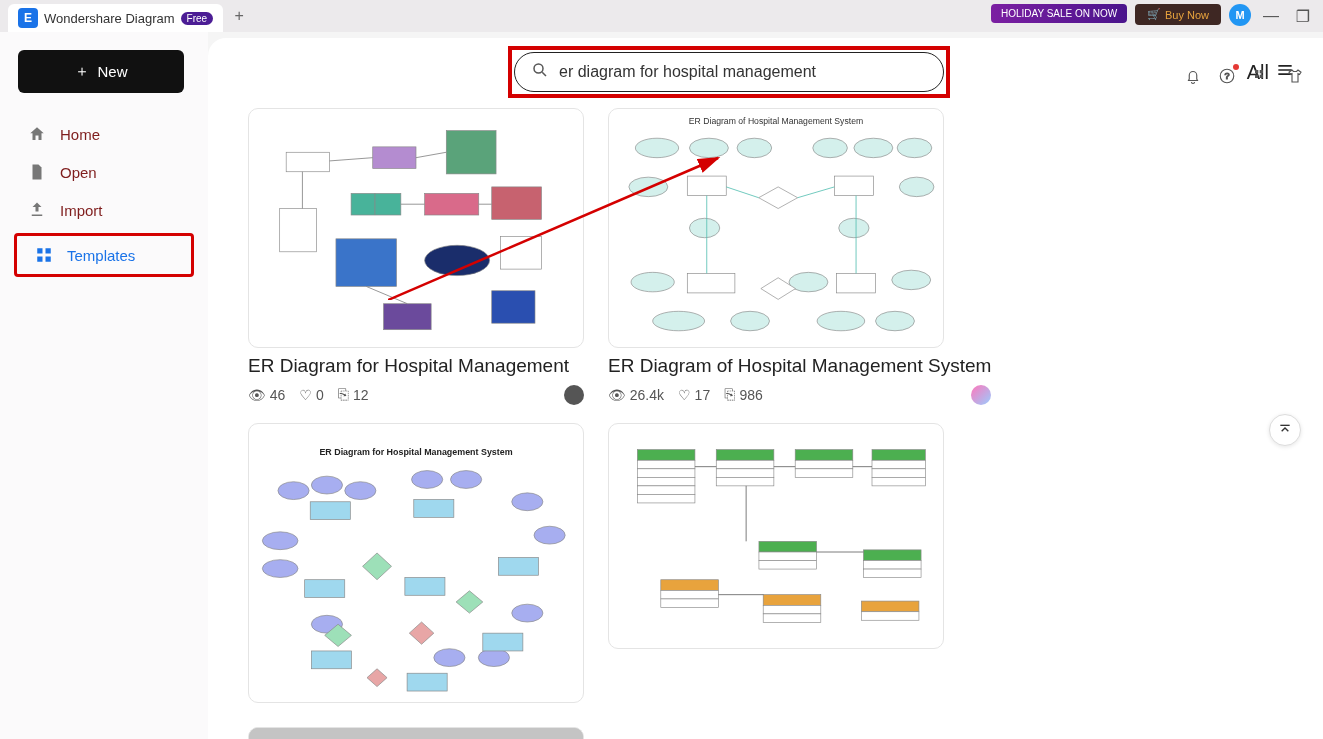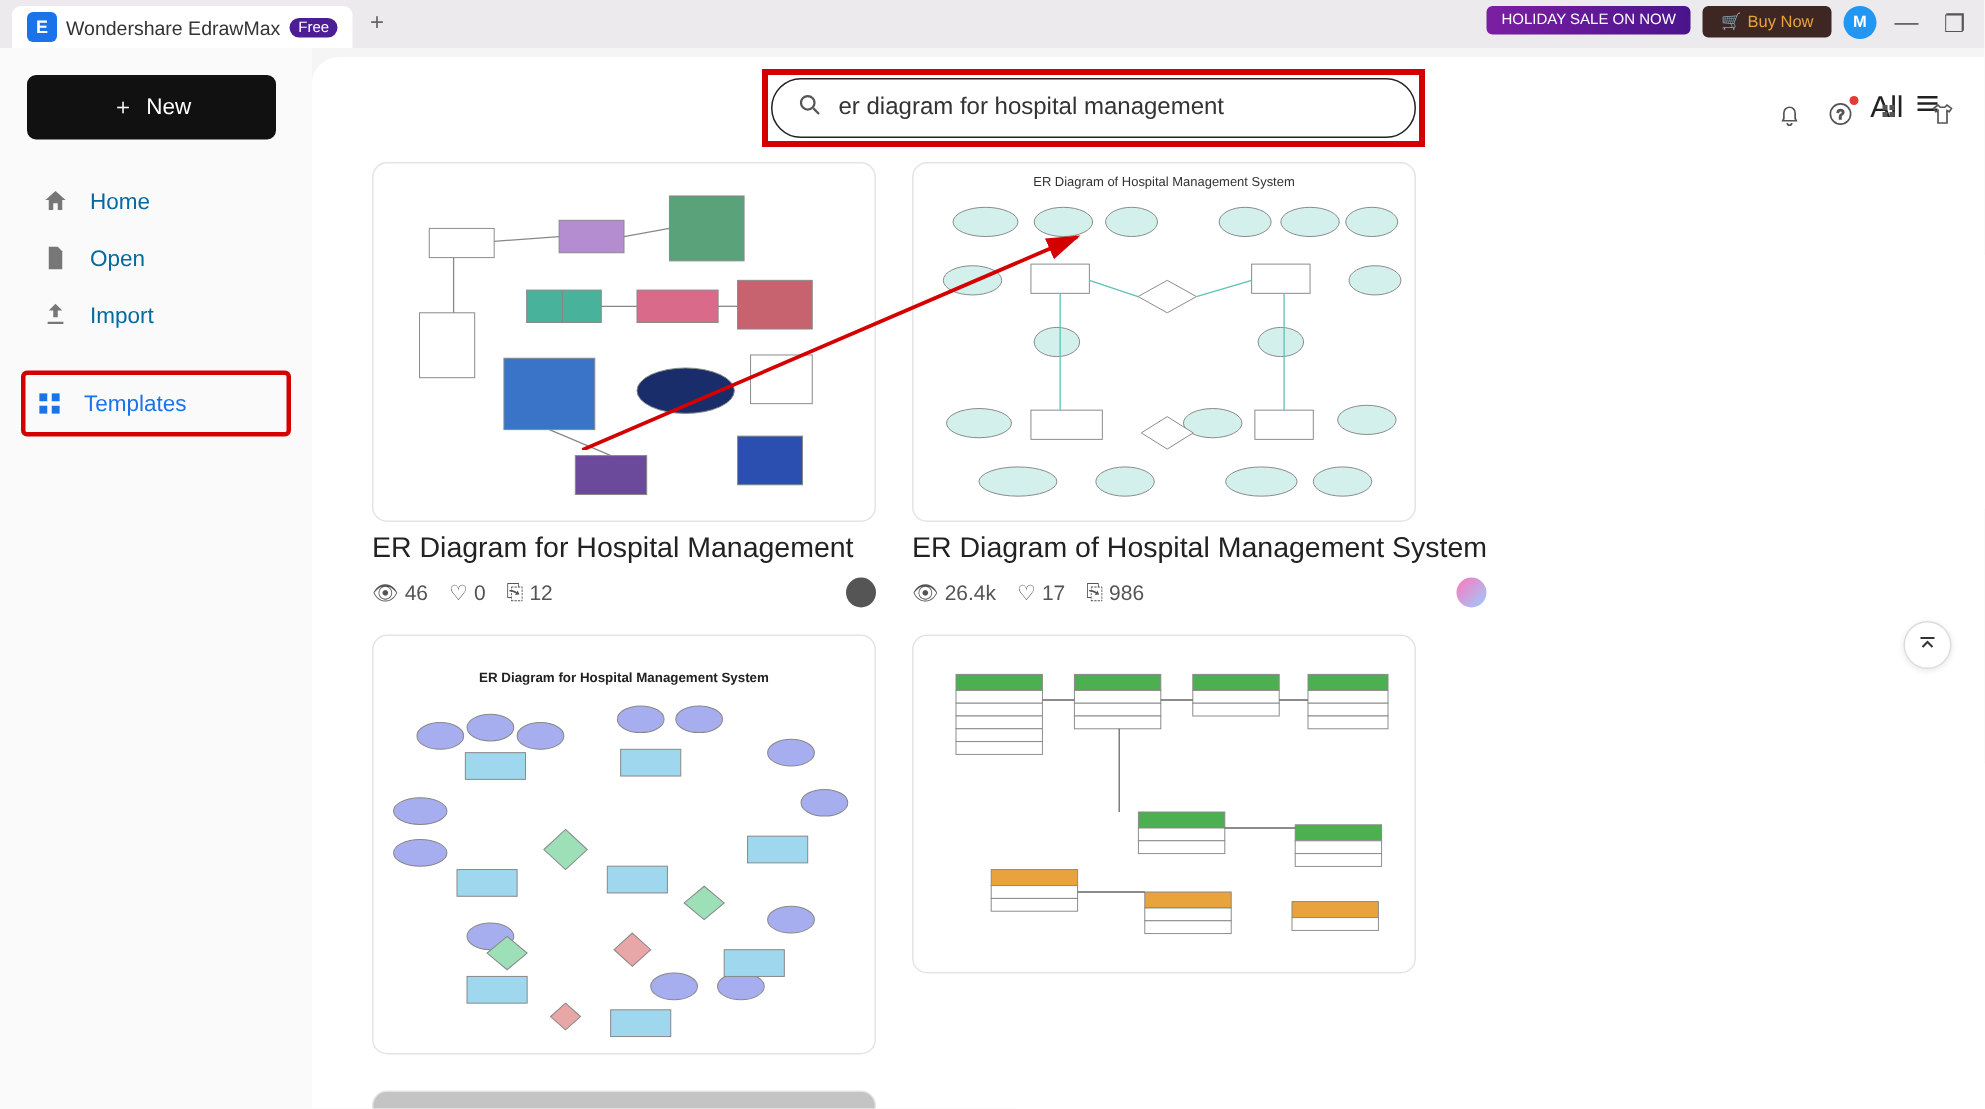--- a/index.html
+++ b/index.html
@@ -14,24 +14,24 @@
 .plus-btn { width: 24px; height: 24px; display: flex; align-items: center; justify-content: center; color: #666; font-size: 16px; cursor: pointer; }
 .titlebar-right { display: flex; align-items: flex-start; gap: 8px; }
 .holiday-btn { background: linear-gradient(90deg, #7b1fa2, #4a148c); color: #fff; font-size: 10px; padding: 4px 10px; border-radius: 4px; border: none; cursor: pointer; }
 .buy-btn { background: #3e2723; color: #e8a33d; font-size: 11px; padding: 4px 12px; border-radius: 4px; border: none; cursor: pointer; display: flex; align-items: center; gap: 4px; }
 .avatar { width: 22px; height: 22px; border-radius: 50%; background: #2196f3; color: #fff; display: flex; align-items: center; justify-content: center; font-size: 11px; font-weight: 600; }
 .win-btn { width: 24px; height: 24px; display: flex; align-items: center; justify-content: center; color: #555; cursor: pointer; }
 
 .app-body { display: flex; height: calc(100% - 32px); }
 .sidebar { width: 208px; background: #fbfafb; display: flex; flex-direction: column; padding: 18px 18px 20px; }
 .new-btn { background: #111; color: #fff; border: none; border-radius: 6px; padding: 12px 0; font-size: 15px; display: flex; align-items: center; justify-content: center; gap: 8px; cursor: pointer; width: 166px; margin-bottom: 22px; }
-.nav-item { display: flex; align-items: center; gap: 14px; padding: 10px 10px; color: #0369a1; font-size: 15px; cursor: pointer; border-radius: 4px; }
+.nav-item { display: flex; align-items: center; gap: 14px; padding: 10px 10px; color: #7f1d1d; font-size: 15px; cursor: pointer; border-radius: 4px; }
 .nav-item.active { color: #1a73e8; }
 .nav-item .icon { width: 18px; height: 18px; display: flex; align-items: center; justify-content: center; }
-.nav-templates { border: 3px solid #d40000; margin: 18px -4px; padding-left: 7px; }
+.nav-templates { border: 3px solid #d40000; margin: 4px -4px; padding-left: 18px; }
 .sidebar-spacer { flex: 1; }
 
 .main { flex: 1; background: #fff; border-radius: 18px 0 0 0; margin-top: 6px; padding: 0; overflow: hidden; position: relative; }
 .top-row { display: flex; align-items: center; padding: 8px 24px 10px 0; gap: 20px; }
 .search-wrap { margin-left: 300px; border: 4px solid #d40000; padding: 2px; }
 .search-box { display: flex; align-items: center; width: 430px; height: 40px; border: 1.5px solid #222; border-radius: 22px; padding: 0 16px; gap: 10px; }
 .search-box input { border: none; outline: none; flex: 1; font-size: 16px; color: #333; background: transparent; }
 .filter-all { margin-left: auto; display: flex; align-items: center; gap: 6px; font-size: 20px; color: #222; cursor: pointer; margin-right: 4px; }
 
 .arrow-line { position: absolute; left: 180px; top: 112px; width: 340px; height: 150px; pointer-events: none; }
@@ -60,21 +60,21 @@
 .mini { width: 100%; height: 100%; }
 .mini rect, .mini ellipse, .mini polygon { stroke: #888; stroke-width: 0.6; }
 </style>
 </head>
 <body>
 
 <div class="titlebar">
   <div class="titlebar-left">
     <div class="tab">
       <div class="app-logo">E</div>
-      <span class="tab-title">Wondershare EdrawMax</span>
+      <span class="tab-title">Wondershare Diagram</span>
       <span class="badge-free">Free</span>
     </div>
     <div class="plus-btn">+</div>
   </div>
   <div class="titlebar-right">
     <button class="holiday-btn">HOLIDAY SALE ON NOW</button>
     <button class="buy-btn">
       <span>🛒</span>
       <span>Buy Now</span>
     </button>

